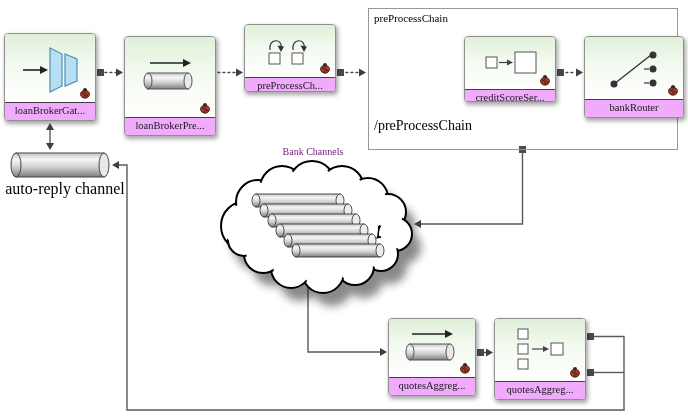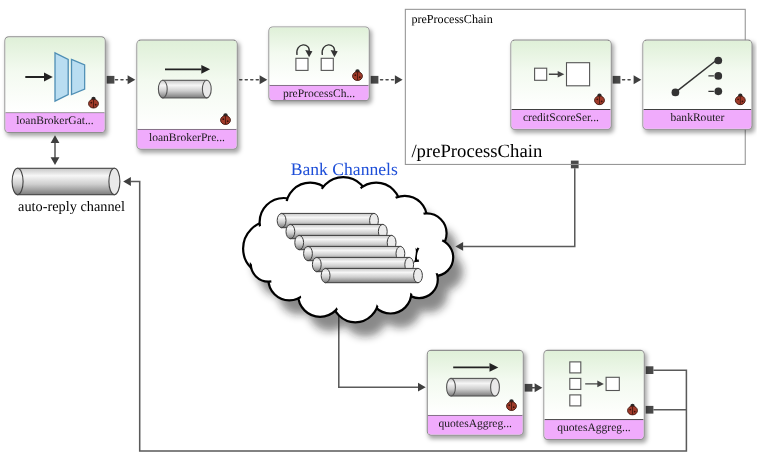--- a/index.html
+++ b/index.html
@@ -27,29 +27,29 @@
     border-radius:0 0 3px 3px; white-space:nowrap; overflow:hidden; padding:0 2px;
   }
   .bug { position:absolute; right:4px; bottom:3px; }
 
   
   .chain {
     position:absolute; left:368px; top:8px; width:310px; height:142px;
     border:1px solid #979797; background:transparent; box-sizing:border-box;
   }
   .chain-title { position:absolute; left:5px; top:3px; font-size:11px; color:#000; }
-  .chain-end   { position:absolute; left:5px; bottom:1px; font-size:17px; color:#000; }
+  .chain-end   { position:absolute; left:5px; bottom:15px; font-size:14px; color:#000; }
 
   .cloud-label {
     position:absolute; left:243px; top:146px; width:140px; text-align:center;
-    font-size:16px; color:#1d4ed8;
+    font-size:10px; color:#701a75;
   }
   .autoreply-label {
     position:absolute; left:2px; top:180px; width:126px; text-align:center;
-    font-size:13px; color:#000;
+    font-size:16px; color:#000;
   }
 </style>
 </head>
 <body>
 
 <div class="stage">
 
   <svg class="bg" width="688" height="419" viewBox="0 0 688 419">
     <defs>
       <linearGradient id="cylG" x1="0" y1="0" x2="0" y2="1">
@@ -255,21 +255,21 @@
         <circle cx="6" cy="3" r="2" fill="#2a2a2a"></circle>
         <ellipse cx="6" cy="7.2" rx="4.5" ry="4" fill="#a03b2a" stroke="#3d140c" stroke-width="0.8"></ellipse>
         <line x1="6" y1="3.5" x2="6" y2="11" stroke="#3d140c" stroke-width="0.7"></line>
         <circle cx="4" cy="6.3" r="0.8" fill="#3d140c"></circle>
           <circle cx="8" cy="8.2" r="0.8" fill="#3d140c"></circle>
       </svg>
     </div>
     <div class="comp-label">preProcessCh...</div>
   </div>
 
-  <div class="comp" style="left:464px;top:36px;width:92px;height:82px">
+  <div class="comp" style="left:464px;top:36px;width:92px;height:66px">
     <div class="comp-icon">
       <svg width="56" height="52" viewBox="0 0 56 52">
         <rect x="4" y="20" width="11" height="11" fill="#fff" stroke="#555"></rect>
         <line x1="17" y1="25.5" x2="26" y2="25.5" stroke="#444" stroke-width="1.2"></line>
         <polygon points="31,25.5 25,22.5 25,28.5" fill="#444"></polygon>
         <rect x="33" y="15" width="21" height="21" fill="#fff" stroke="#555"></rect>
       </svg>
       <svg class="bug" width="12" height="12" viewBox="0 0 12 12">
         <circle cx="6" cy="3" r="2" fill="#2a2a2a"></circle>
         <ellipse cx="6" cy="7.2" rx="4.5" ry="4" fill="#a03b2a" stroke="#3d140c" stroke-width="0.8"></ellipse>

